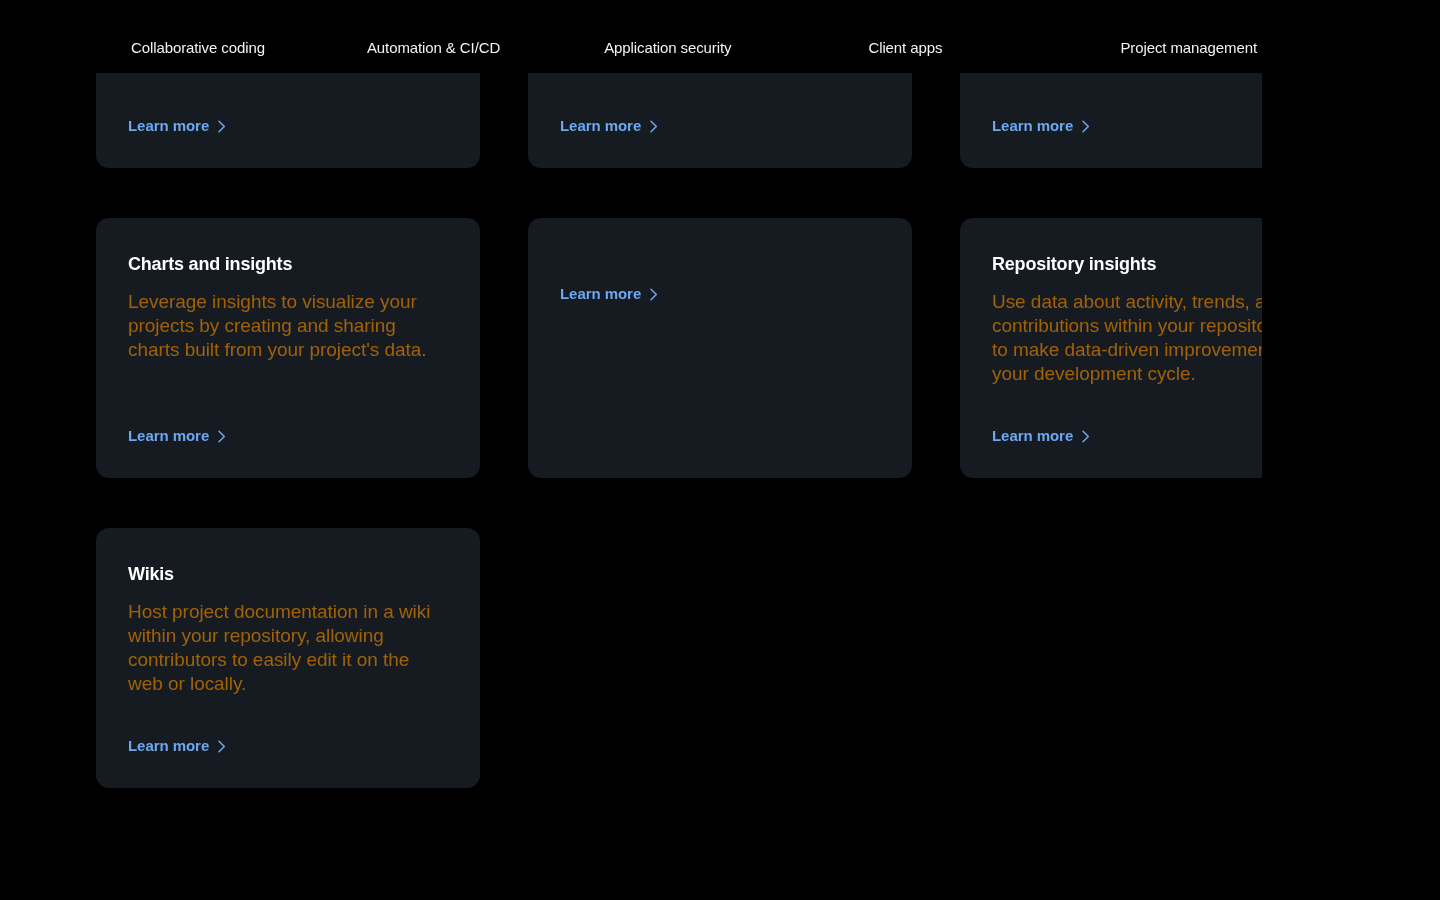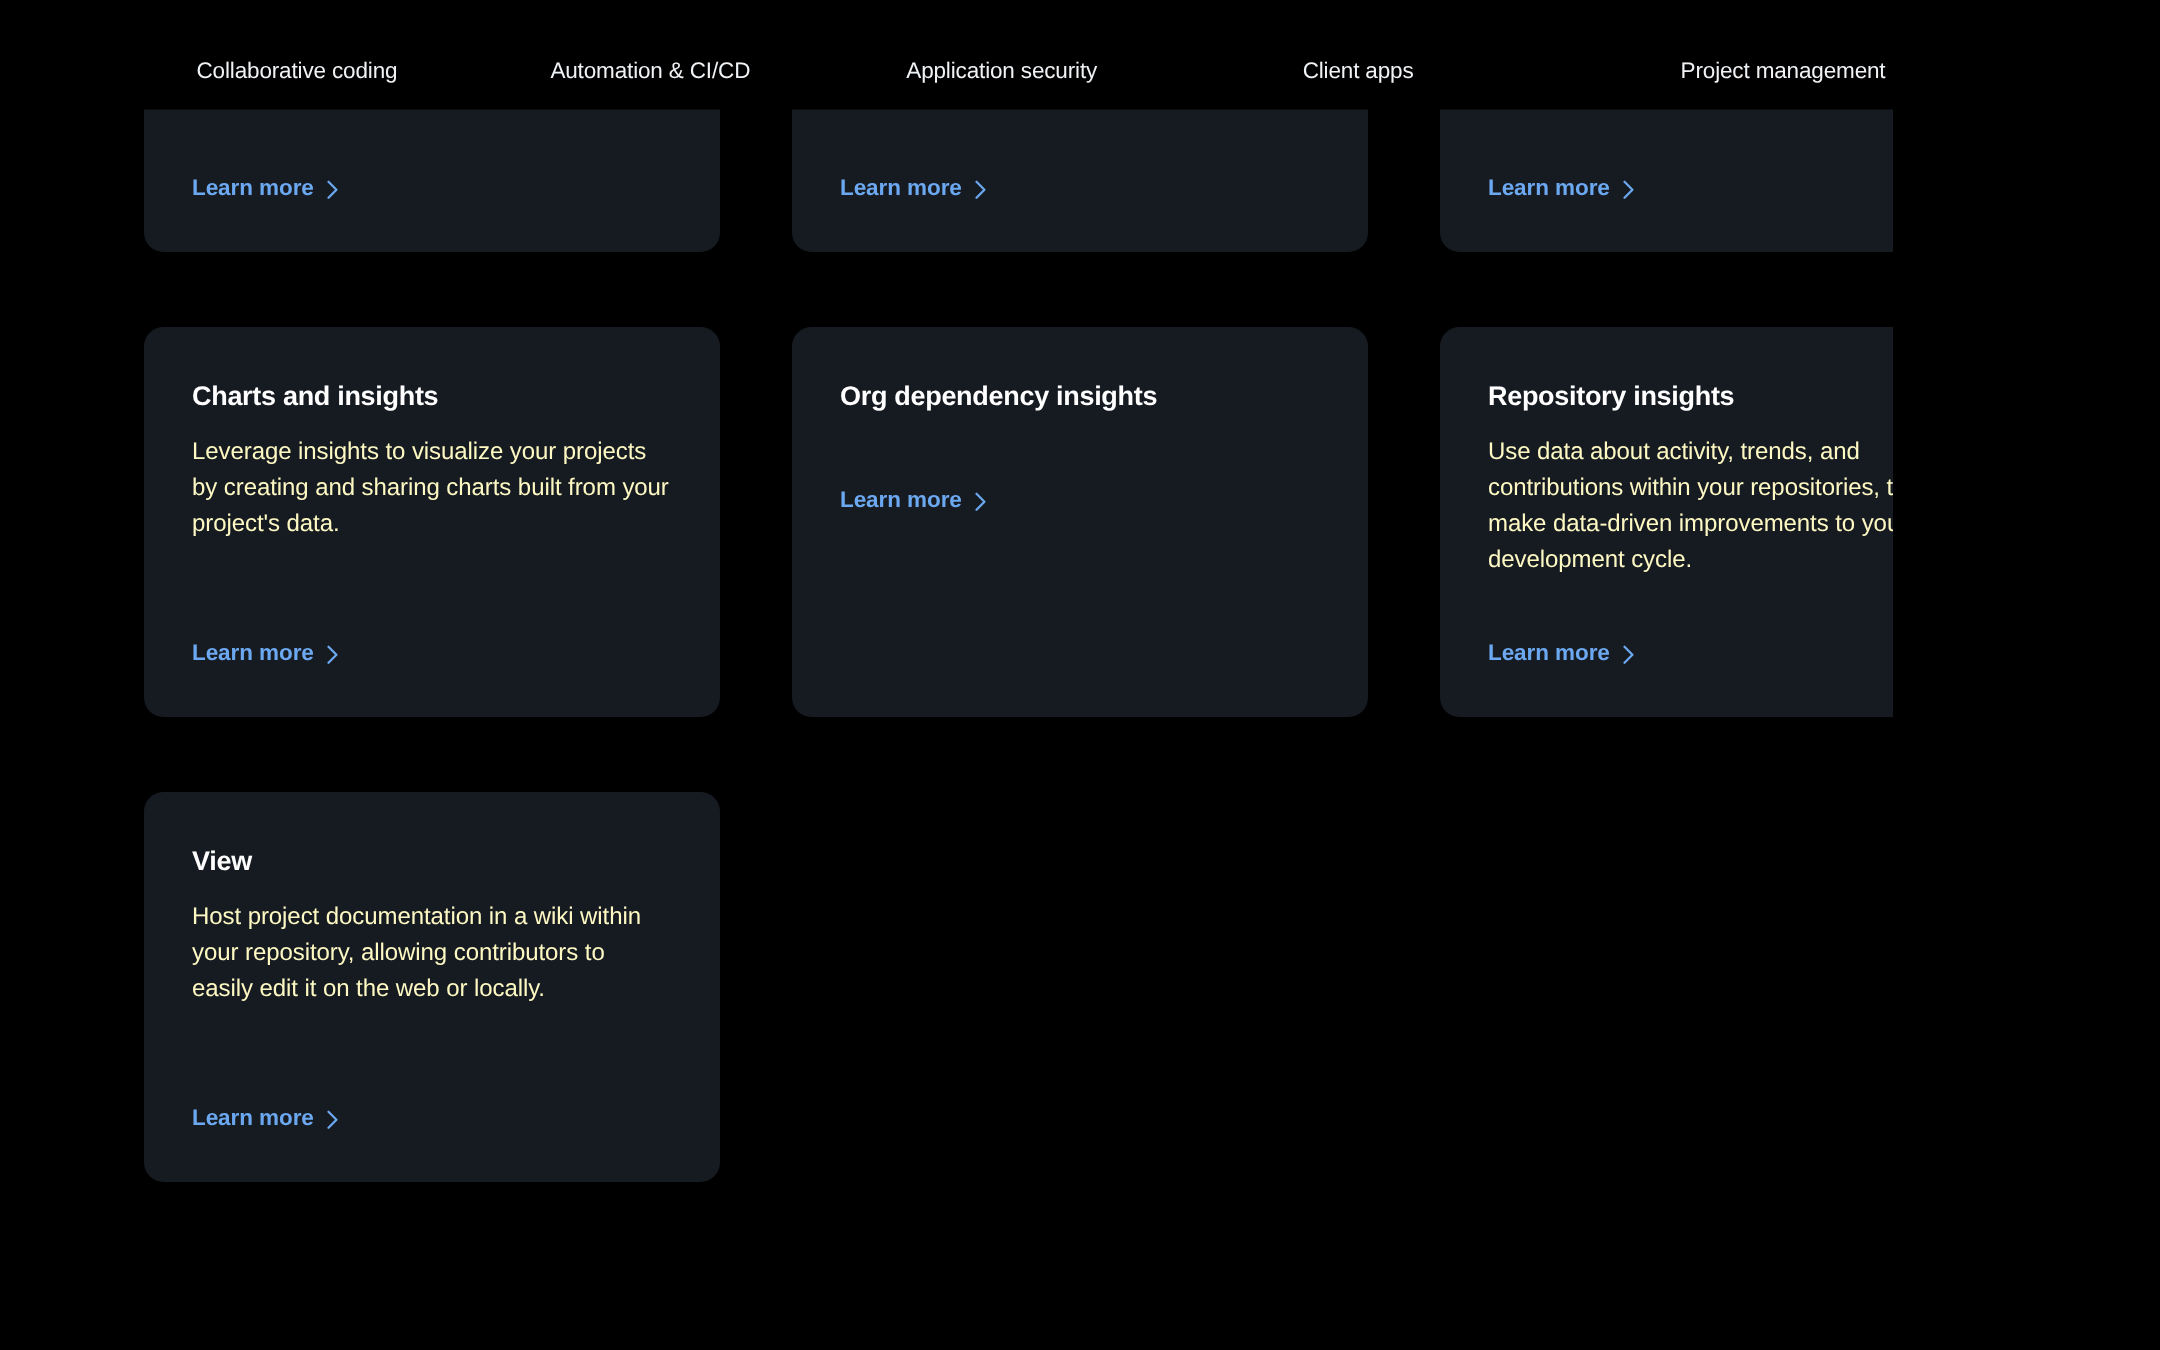--- a/index.html
+++ b/index.html
@@ -63,22 +63,22 @@
   }
   .card-title {
     color:#ffffff;
     font-size:18px;
     line-height:28px;
     font-weight:600;
     letter-spacing:-0.2px;
     margin-bottom:12px;
   }
   .card-desc {
-    color:#fef9c3;
-    font-size:16px;
+    color:#a16207;
+    font-size:19px;
     line-height:24px;
     letter-spacing:-0.05px;
     margin-bottom:auto;
   }
   .card-link {
     display:inline-flex;
     align-items:center;
     gap:9px;
     color:#6ca8f0;
     font-size:15px;
@@ -146,21 +146,20 @@
           <span>Learn more</span>
           <span class="chevron">
             <svg width="8" height="13" viewBox="0 0 8 13" fill="none">
                 <path d="M1 1.2 L6.3 6.5 L1 11.8" stroke="#6ca8f0" stroke-width="1.5" stroke-linecap="round" stroke-linejoin="round"></path>
               </svg>
           </span>
         </div>
       </div>
 
       <div class="card">
-        <div class="card-title">Org dependency insights</div>
         <div class="card-link">
           <span>Learn more</span>
           <span class="chevron">
             <svg width="8" height="13" viewBox="0 0 8 13" fill="none">
                 <path d="M1 1.2 L6.3 6.5 L1 11.8" stroke="#6ca8f0" stroke-width="1.5" stroke-linecap="round" stroke-linejoin="round"></path>
               </svg>
           </span>
         </div>
       </div>
 
@@ -171,21 +170,21 @@
           <span>Learn more</span>
           <span class="chevron">
             <svg width="8" height="13" viewBox="0 0 8 13" fill="none">
                 <path d="M1 1.2 L6.3 6.5 L1 11.8" stroke="#6ca8f0" stroke-width="1.5" stroke-linecap="round" stroke-linejoin="round"></path>
               </svg>
           </span>
         </div>
       </div>
 
       <div class="card">
-        <div class="card-title">View</div>
+        <div class="card-title">Wikis</div>
         <div class="card-desc">Host project documentation in a wiki within your repository, allowing contributors to easily edit it on the web or locally.</div>
         <div class="card-link">
           <span>Learn more</span>
           <span class="chevron">
             <svg width="8" height="13" viewBox="0 0 8 13" fill="none">
                 <path d="M1 1.2 L6.3 6.5 L1 11.8" stroke="#6ca8f0" stroke-width="1.5" stroke-linecap="round" stroke-linejoin="round"></path>
               </svg>
           </span>
         </div>
       </div>

